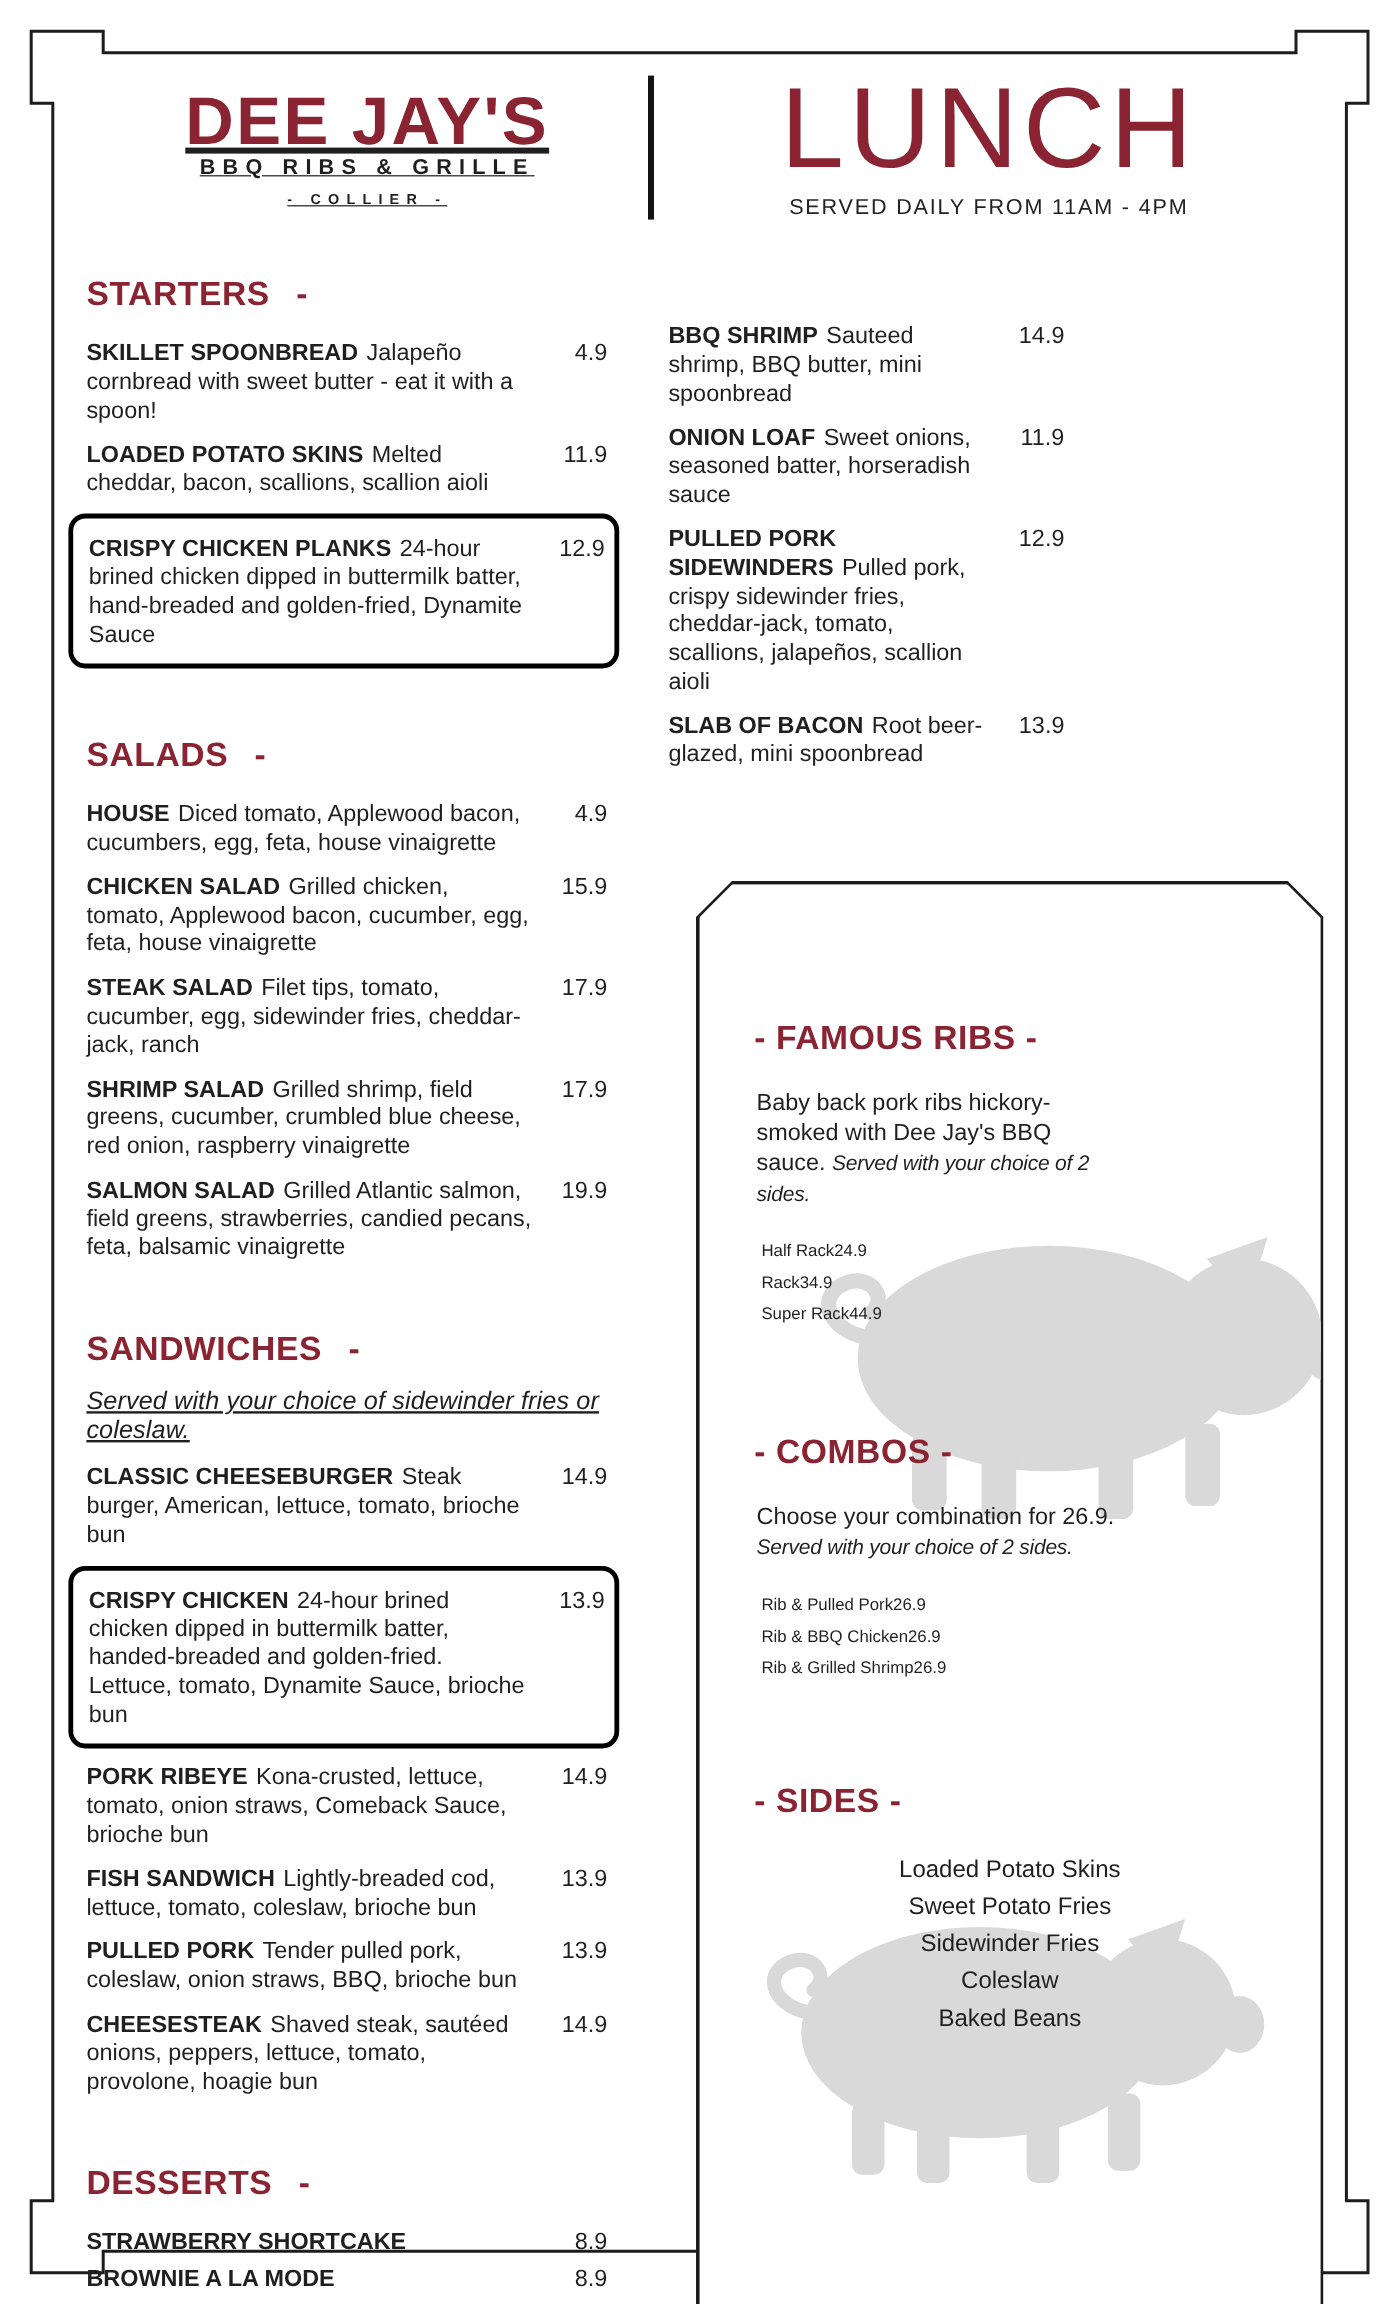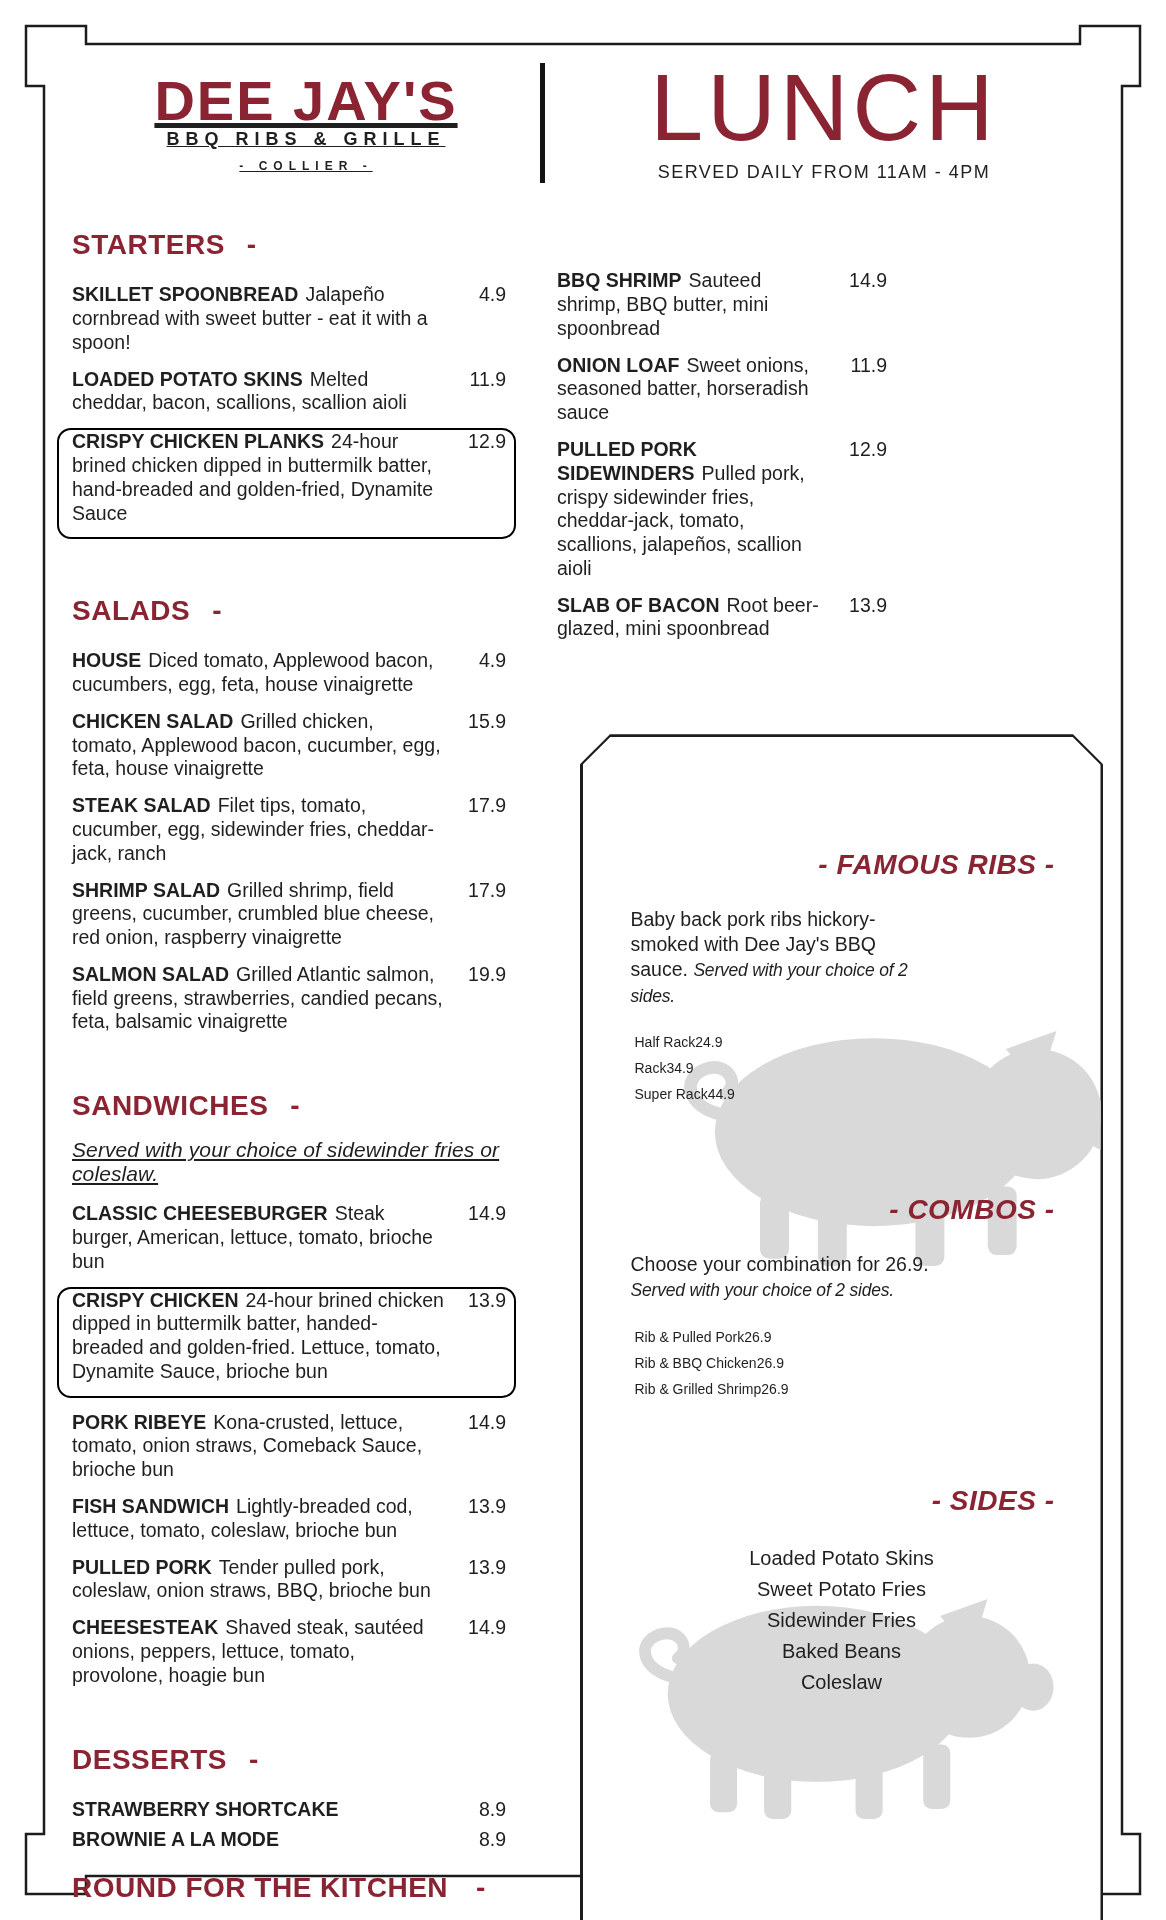--- a/index.html
+++ b/index.html
@@ -56,45 +56,45 @@
     letter-spacing: 0.5px; margin: 0 0 22px 0;
   }
   h2.sec .dash { margin-left: 22px; }
   .sec-note { font-style: italic; font-size: 21px; letter-spacing: 0.1px; margin: -6px 0 16px 0; text-decoration: underline; }
 
   .item { display: flex; align-items: flex-start; margin-bottom: 13px; }
   .itxt { flex: 1; font-size: 19.5px; line-height: 1.22; margin: 0; }
   .iname { font-weight: 700; margin-right: 7px; }
   .iprice { width: 62px; flex: none; text-align: right; font-size: 19.5px; padding-left: 6px; }
   .item.boxed {
-    border: 2px solid #000000; border-radius: 14px;
+    border: 4px solid #000000; border-radius: 14px;
     margin-left: -15px; margin-right: -10px;
-    padding: 0 8px 12px 13px;
+    padding: 14px 8px 12px 13px;
   }
   .col-right .item { width: 330px; }
 
   
   .ribs-box { flex: 1; margin-top: 80px; margin-left: 23px; position: relative; min-height: 1100px; }
   .box-frame {
     position: absolute; inset: 0; background: #1c1c1c;
     clip-path: polygon(30px 0, calc(100% - 30px) 0, 100% 30px, 100% calc(100% - 30px),
                        calc(100% - 30px) 100%, 30px 100%, 0 calc(100% - 30px), 0 30px);
   }
   .box-inner {
     position: absolute; inset: 2.5px; background: #ffffff; overflow: hidden;
     clip-path: polygon(28px 0, calc(100% - 28px) 0, 100% 28px, 100% calc(100% - 28px),
                        calc(100% - 28px) 100%, 28px 100%, 0 calc(100% - 28px), 0 28px);
   }
   .pig { position: absolute; z-index: 1; }
   .pig-1 { top: 265px; right: -35px; width: 470px; }
   .pig-2 { top: 835px; left: 50%; transform: translateX(-50%); width: 440px; }
   .box-content { position: relative; z-index: 2; padding: 112px 46px 40px 46px; }
   .box-h2 {
-    text-align: right; font-size: 28px; font-weight: 700;
-    color: var(--accent); letter-spacing: 0.5px; margin: 0 0 26px 0; font-style: italic;
+    text-align: left; font-size: 28px; font-weight: 700;
+    color: var(--accent); letter-spacing: 0.5px; margin: 0 0 26px 0;
   }
   .box-h2.combos { margin-top: 92px; }
   .box-h2.sides { margin-top: 88px; }
   .box-desc { font-size: 19.5px; line-height: 1.3; margin: 0 0 26px 2px; width: 305px; }
   .box-desc .ital { font-style: italic; font-size: 17.5px; letter-spacing: -0.2px; }
   .price-table { margin-left: 6px; }
   .price-row { display: flex; justify-content: flex-start; width: 214px; font-size: 14px; margin-bottom: 10px; }
   .sides-list { text-align: center; font-size: 20px; line-height: 1.55; }
 </style>
 </head>
@@ -310,22 +310,22 @@
                 <span>Rib &amp; Grilled Shrimp</span>
                 <span>26.9</span>
               </div>
             </div>
 
             <h3 class="box-h2 sides">- SIDES -</h3>
             <div class="sides-list">
               <div>Loaded Potato Skins</div>
               <div>Sweet Potato Fries</div>
               <div>Sidewinder Fries</div>
+              <div>Coleslaw</div>
               <div>Baked Beans</div>
-              <div>Coleslaw</div>
             </div>
 
           </div>
         </div>
       </div>
 
     </div>
   </div>
 </div>
 

